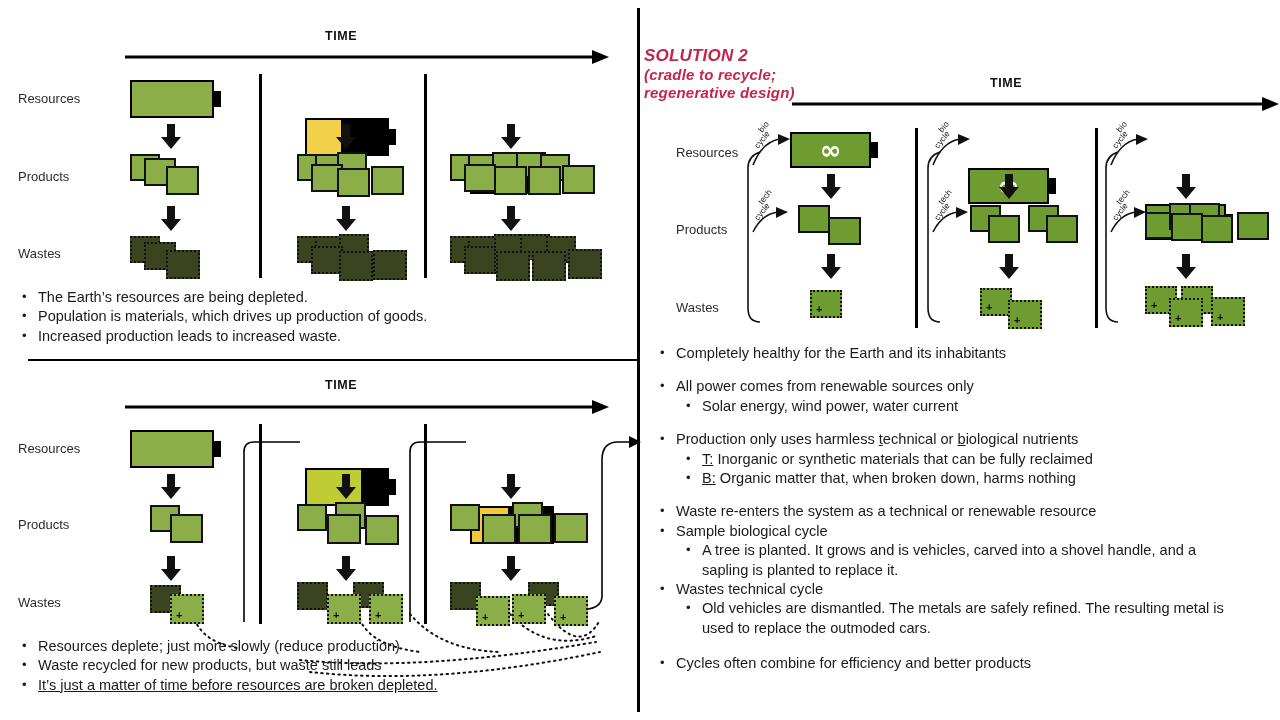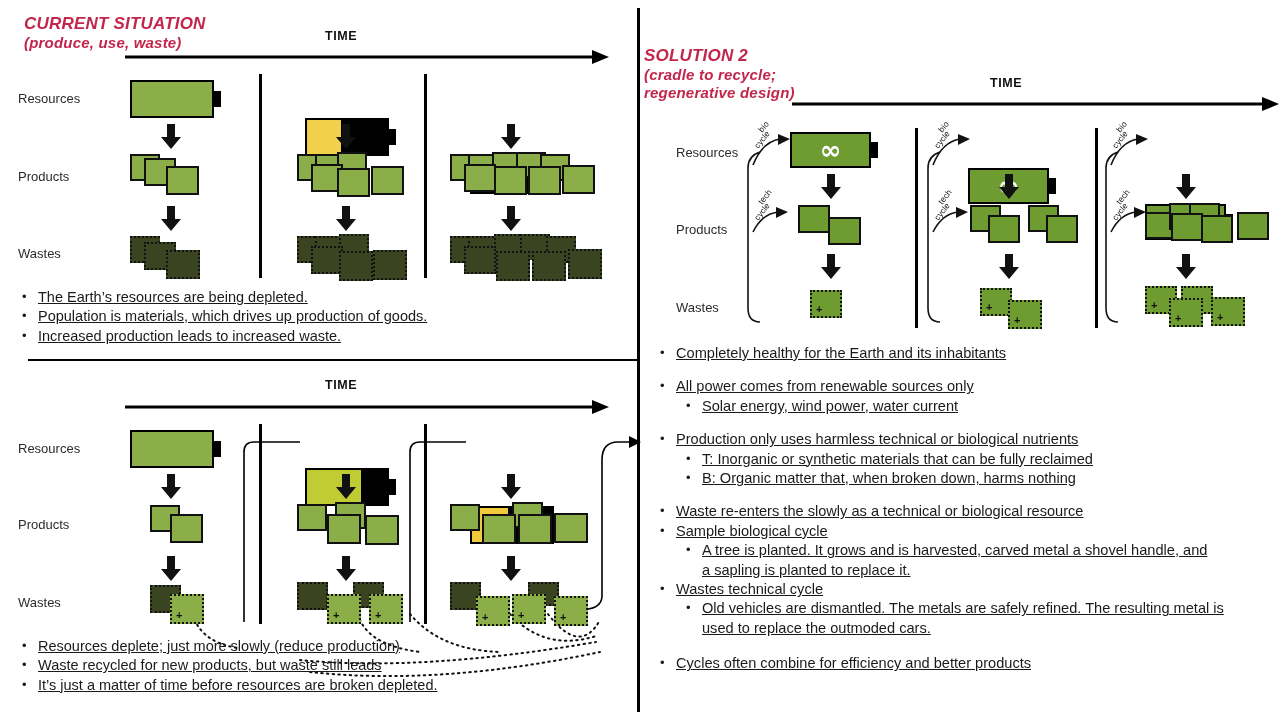--- a/index.html
+++ b/index.html
@@ -13,21 +13,21 @@
   .timelbl{font-weight:bold;font-size:12.5px;letter-spacing:.6px;color:#111;}
   .rowlbl{font-size:13px;color:#2b2b2b;}
   
   .vdiv{background:#000;width:3px;}
   .hdiv{background:#000;height:2px;}
   .coldiv{background:#000;width:3px;}
   
   .blist{font-size:14.5px;line-height:1.33;color:#1a1a1a;}
   .bl{display:flex;align-items:flex-start;}
   .bl .dot{flex:0 0 auto;width:16px;text-align:left;font-size:13px;line-height:1.33;}
-  .bl .tx{flex:1 1 auto;text-decoration:underline;}
+  .bl .tx{flex:1 1 auto;}
   .bl.sub{padding-left:26px;}
   .u{text-decoration:underline;}
   
   .bat{position:relative;}
   .bat .body{position:absolute;left:0;top:0;right:7px;bottom:0;border:2px solid #000;box-sizing:border-box;background:#000;overflow:hidden;}
   .bat .fill{position:absolute;left:0;top:0;bottom:0;}
   .bat .nub{position:absolute;right:0;top:28%;height:44%;width:8px;background:#000;}
   .inf{position:absolute;left:0;right:7px;top:0;bottom:0;display:flex;align-items:center;justify-content:center;
        color:#fff;font-size:26px;font-weight:bold;line-height:1;font-family:"DejaVu Sans",sans-serif;}
   
@@ -43,24 +43,20 @@
 </head>
 <body>
 
 <div id="root">
 
   <div class="abs vdiv" style="left:637px;top:8px;height:704px;"></div>
   <div class="abs hdiv" style="left:28px;top:359px;width:610px;"></div>
 
   <div class="abs" style="left:0;top:0;width:637px;height:359px;">
 
-    <div class="abs hd" style="left:24px;top:14px;">
-      <div class="t1">CURRENT SITUATION</div>
-      <div class="t2">(produce, use, waste)</div>
-    </div>
 
     <div class="abs timelbl" style="left:325px;top:29px;">TIME</div>
 
     <svg class="abs" style="left:125px;top:48px;" width="485" height="18">
       <line x1="0" y1="9" x2="467" y2="9" stroke="#000" stroke-width="3"></line>
       <polygon points="467,2 484,9 467,16" fill="#000"></polygon>
     </svg>
 
     <div class="abs rowlbl" style="left:18px;top:91px;">Resources</div>
     <div class="abs rowlbl" style="left:18px;top:169px;">Products</div>
@@ -498,29 +494,29 @@
           <span class="dot">•</span>
           <span class="tx"><span style="text-decoration:underline">T:</span> Inorganic or synthetic materials that can be fully reclaimed</span>
         </div>
       <div class="bl sub" style="margin-bottom:14px;">
           <span class="dot">•</span>
           <span class="tx"><span style="text-decoration:underline">B:</span> Organic matter that, when broken down, harms nothing</span>
         </div>
 
       <div class="bl">
           <span class="dot">•</span>
-          <span class="tx">Waste re-enters the slowly as a technical or biological resource</span>
+          <span class="tx">Waste re-enters the system as a technical or renewable resource</span>
         </div>
       <div class="bl">
           <span class="dot">•</span>
           <span class="tx">Sample biological cycle</span>
         </div>
       <div class="bl sub" style="max-width:530px;">
           <span class="dot">•</span>
-          <span class="tx">A tree is planted. It grows and is harvested, carved metal a shovel handle, and a sapling is planted to replace it.</span>
+          <span class="tx">A tree is planted. It grows and is vehicles, carved into a shovel handle, and a sapling is planted to replace it.</span>
         </div>
       <div class="bl">
           <span class="dot">•</span>
           <span class="tx">Wastes technical cycle</span>
         </div>
       <div class="bl sub" style="margin-bottom:16px;max-width:560px;">
           <span class="dot">•</span>
           <span class="tx">Old vehicles are dismantled. The metals are safely refined. The resulting metal is used to replace the outmoded cars.</span>
         </div>
 

